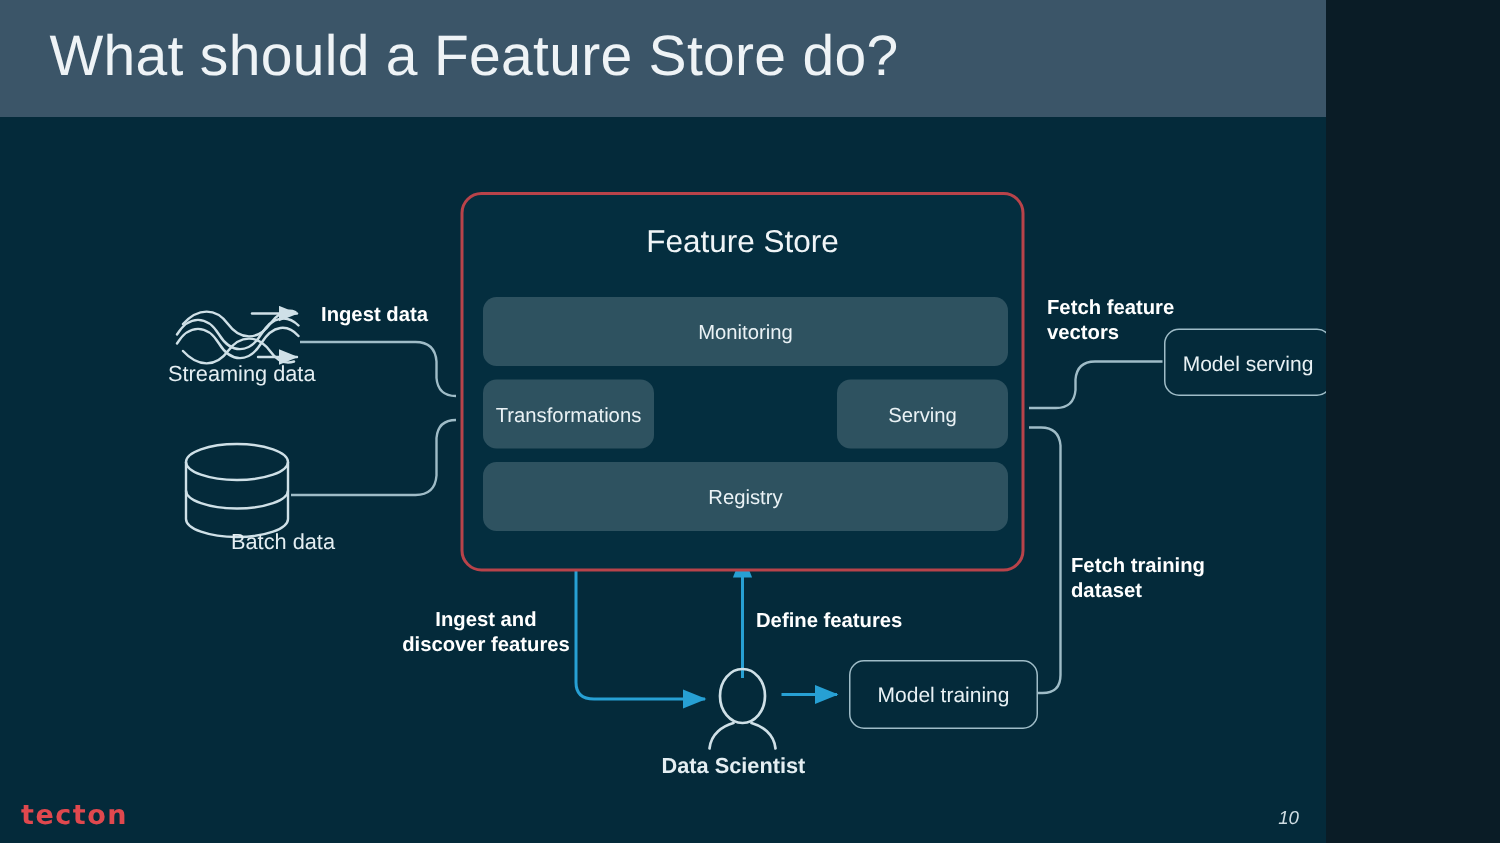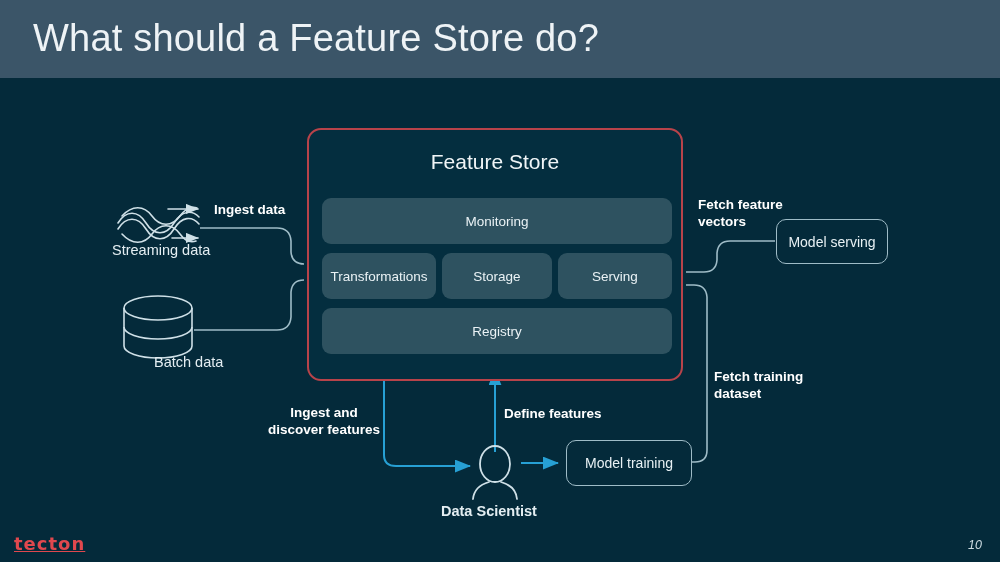--- a/index.html
+++ b/index.html
@@ -3,25 +3,26 @@
 <meta charset="utf-8">
 <title>Feature Store Slide</title>
 <style>
   html, body {
     margin: 0;
     padding: 0;
     background: #0a1c26;
   }
   #slide {
     position: relative;
-    width: 1000px;
+    width: 840px;
     height: 562px;
     background: #042a3a;
     overflow: hidden;
     font-family: "Liberation Sans", sans-serif;
+    padding-left: 44px;
     -webkit-font-smoothing: antialiased;
   }
 
   
   #header {
     position: absolute;
     left: 0; top: 0;
     width: 1000px;
     height: 78px;
     background: #3b5568;
@@ -131,21 +132,20 @@
   
   #logo {
     position: absolute;
     left: 14px;
     top: 533px;
     font-size: 18px;
     font-weight: bold;
     letter-spacing: 1px;
     color: #e0484e;
     font-family: "DejaVu Sans", sans-serif;
-    text-decoration: underline;
   }
   #page-num {
     position: absolute;
     right: 18px;
     top: 538px;
     font-size: 12.5px;
     color: #cfdde3;
     font-style: italic;
   }
 </style>
@@ -216,21 +216,20 @@
       <path d="M473,499 C474,489 482,484 489,482"></path>
       <path d="M517,499 C516,489 508,484 501,482"></path>
     </g>
   </svg>
 
   <div id="fs-box">
     <div id="fs-title">Feature Store</div>
 
     <div class="fs-cell" id="cell-monitoring">Monitoring</div>
     <div class="fs-cell" id="cell-transformations">Transformations</div>
-    <div class="fs-cell" id="cell-storage">Storage</div>
     <div class="fs-cell" id="cell-registry">Registry</div>
     <div class="fs-cell" id="cell-serving">Serving</div>
   </div>
 
   <div class="outline-box" id="model-serving">Model serving</div>
   <div class="outline-box" id="model-training">Model training</div>
 
   <div class="plain-label" id="label-streaming">Streaming data</div>
   <div class="plain-label" id="label-batch">Batch data</div>
   <div class="plain-label" id="label-scientist">Data Scientist</div>

